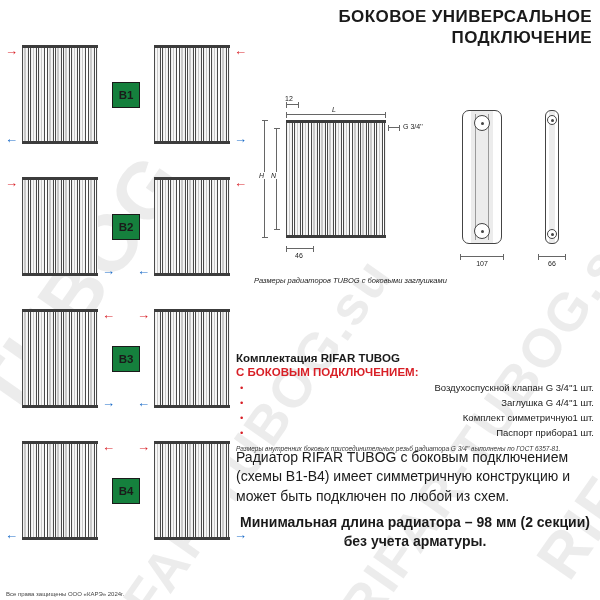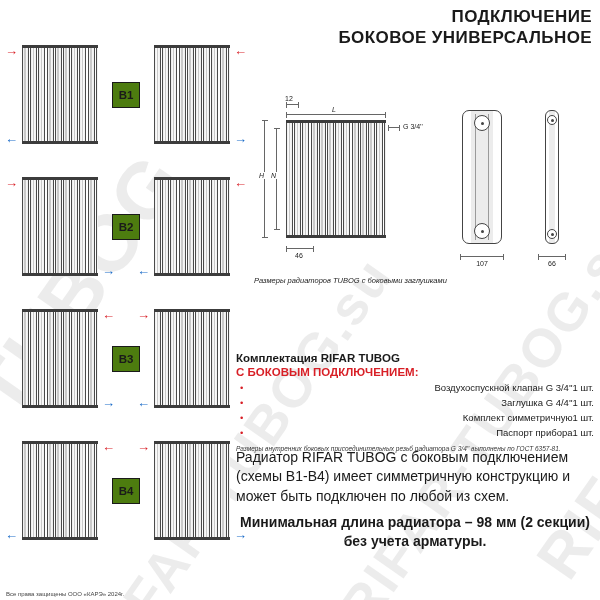--- a/index.html
+++ b/index.html
@@ -31,21 +31,21 @@
                 #ededed 1px, #fafafa 2.5px,
                 #c9c9c9 2.5px, #c9c9c9 4px,
                 #fafafa 4px, #ededed 6px,
                 #4a4a4a 6px, #4a4a4a 7px,
                 #ffffff 7px, #ffffff 8.2px); }
   .arrow { position:absolute; font-size:13px; font-weight:bold; line-height:1; }
   .arrow.top-left     { top:-4px;    left:-17px; }
   .arrow.bottom-left  { bottom:-4px; left:-17px; }
   .arrow.top-right    { top:-4px;    right:-17px; }
   .arrow.bottom-right { bottom:-4px; right:-17px; }
-  .scheme-label { width:28px; height:26px; margin:0 14px; background:#4d7c0f;
+  .scheme-label { width:28px; height:26px; margin:0 14px; background:#15803d;
                   border:1.5px solid #1a1a1a; display:flex; align-items:center; justify-content:center;
                   font-weight:bold; font-size:11.5px; flex:0 0 auto; }
 
   
   .dim-drawing { position:absolute; left:254px; top:96px; width:205px; height:175px; z-index:1; }
   .dd-radiator { position:absolute; left:32px; top:24px; width:100px; height:118px;
                  border-top:3px solid #3c3c3c; border-bottom:3px solid #3c3c3c;
                  background-image: repeating-linear-gradient(90deg,
                    #4a4a4a 0px, #4a4a4a 1px,
                    #ededed 1px, #fafafa 2.5px,
@@ -123,22 +123,22 @@
 <div class="page">
 
   <div class="watermarks" id="watermarks">
       <div class="wm wm1">TUBOG</div>
       <div class="wm wm2">RIFAR-TUBOG.su</div>
       <div class="wm wm3">RIFAR-TUBOG.su</div>
       <div class="wm wm4">RIFAR-TUBOG</div>
     </div>
 
   <header class="page-title">
+    <div>БОКОВОЕ УНИВЕРСАЛЬНОЕ</div>
     <div>ПОДКЛЮЧЕНИЕ</div>
-    <div>БОКОВОЕ УНИВЕРСАЛЬНОЕ</div>
   </header>
 
   <section class="schemes" id="schemes">
       <div class="scheme-row">
         <div class="radiator">
           <span class="arrow top-left" style="color: rgb(216, 31, 38);">→</span>
           <span class="arrow bottom-left" style="color: rgb(26, 107, 200);">←</span>
         </div>
         <div class="scheme-label">B1</div>
         <div class="radiator">

